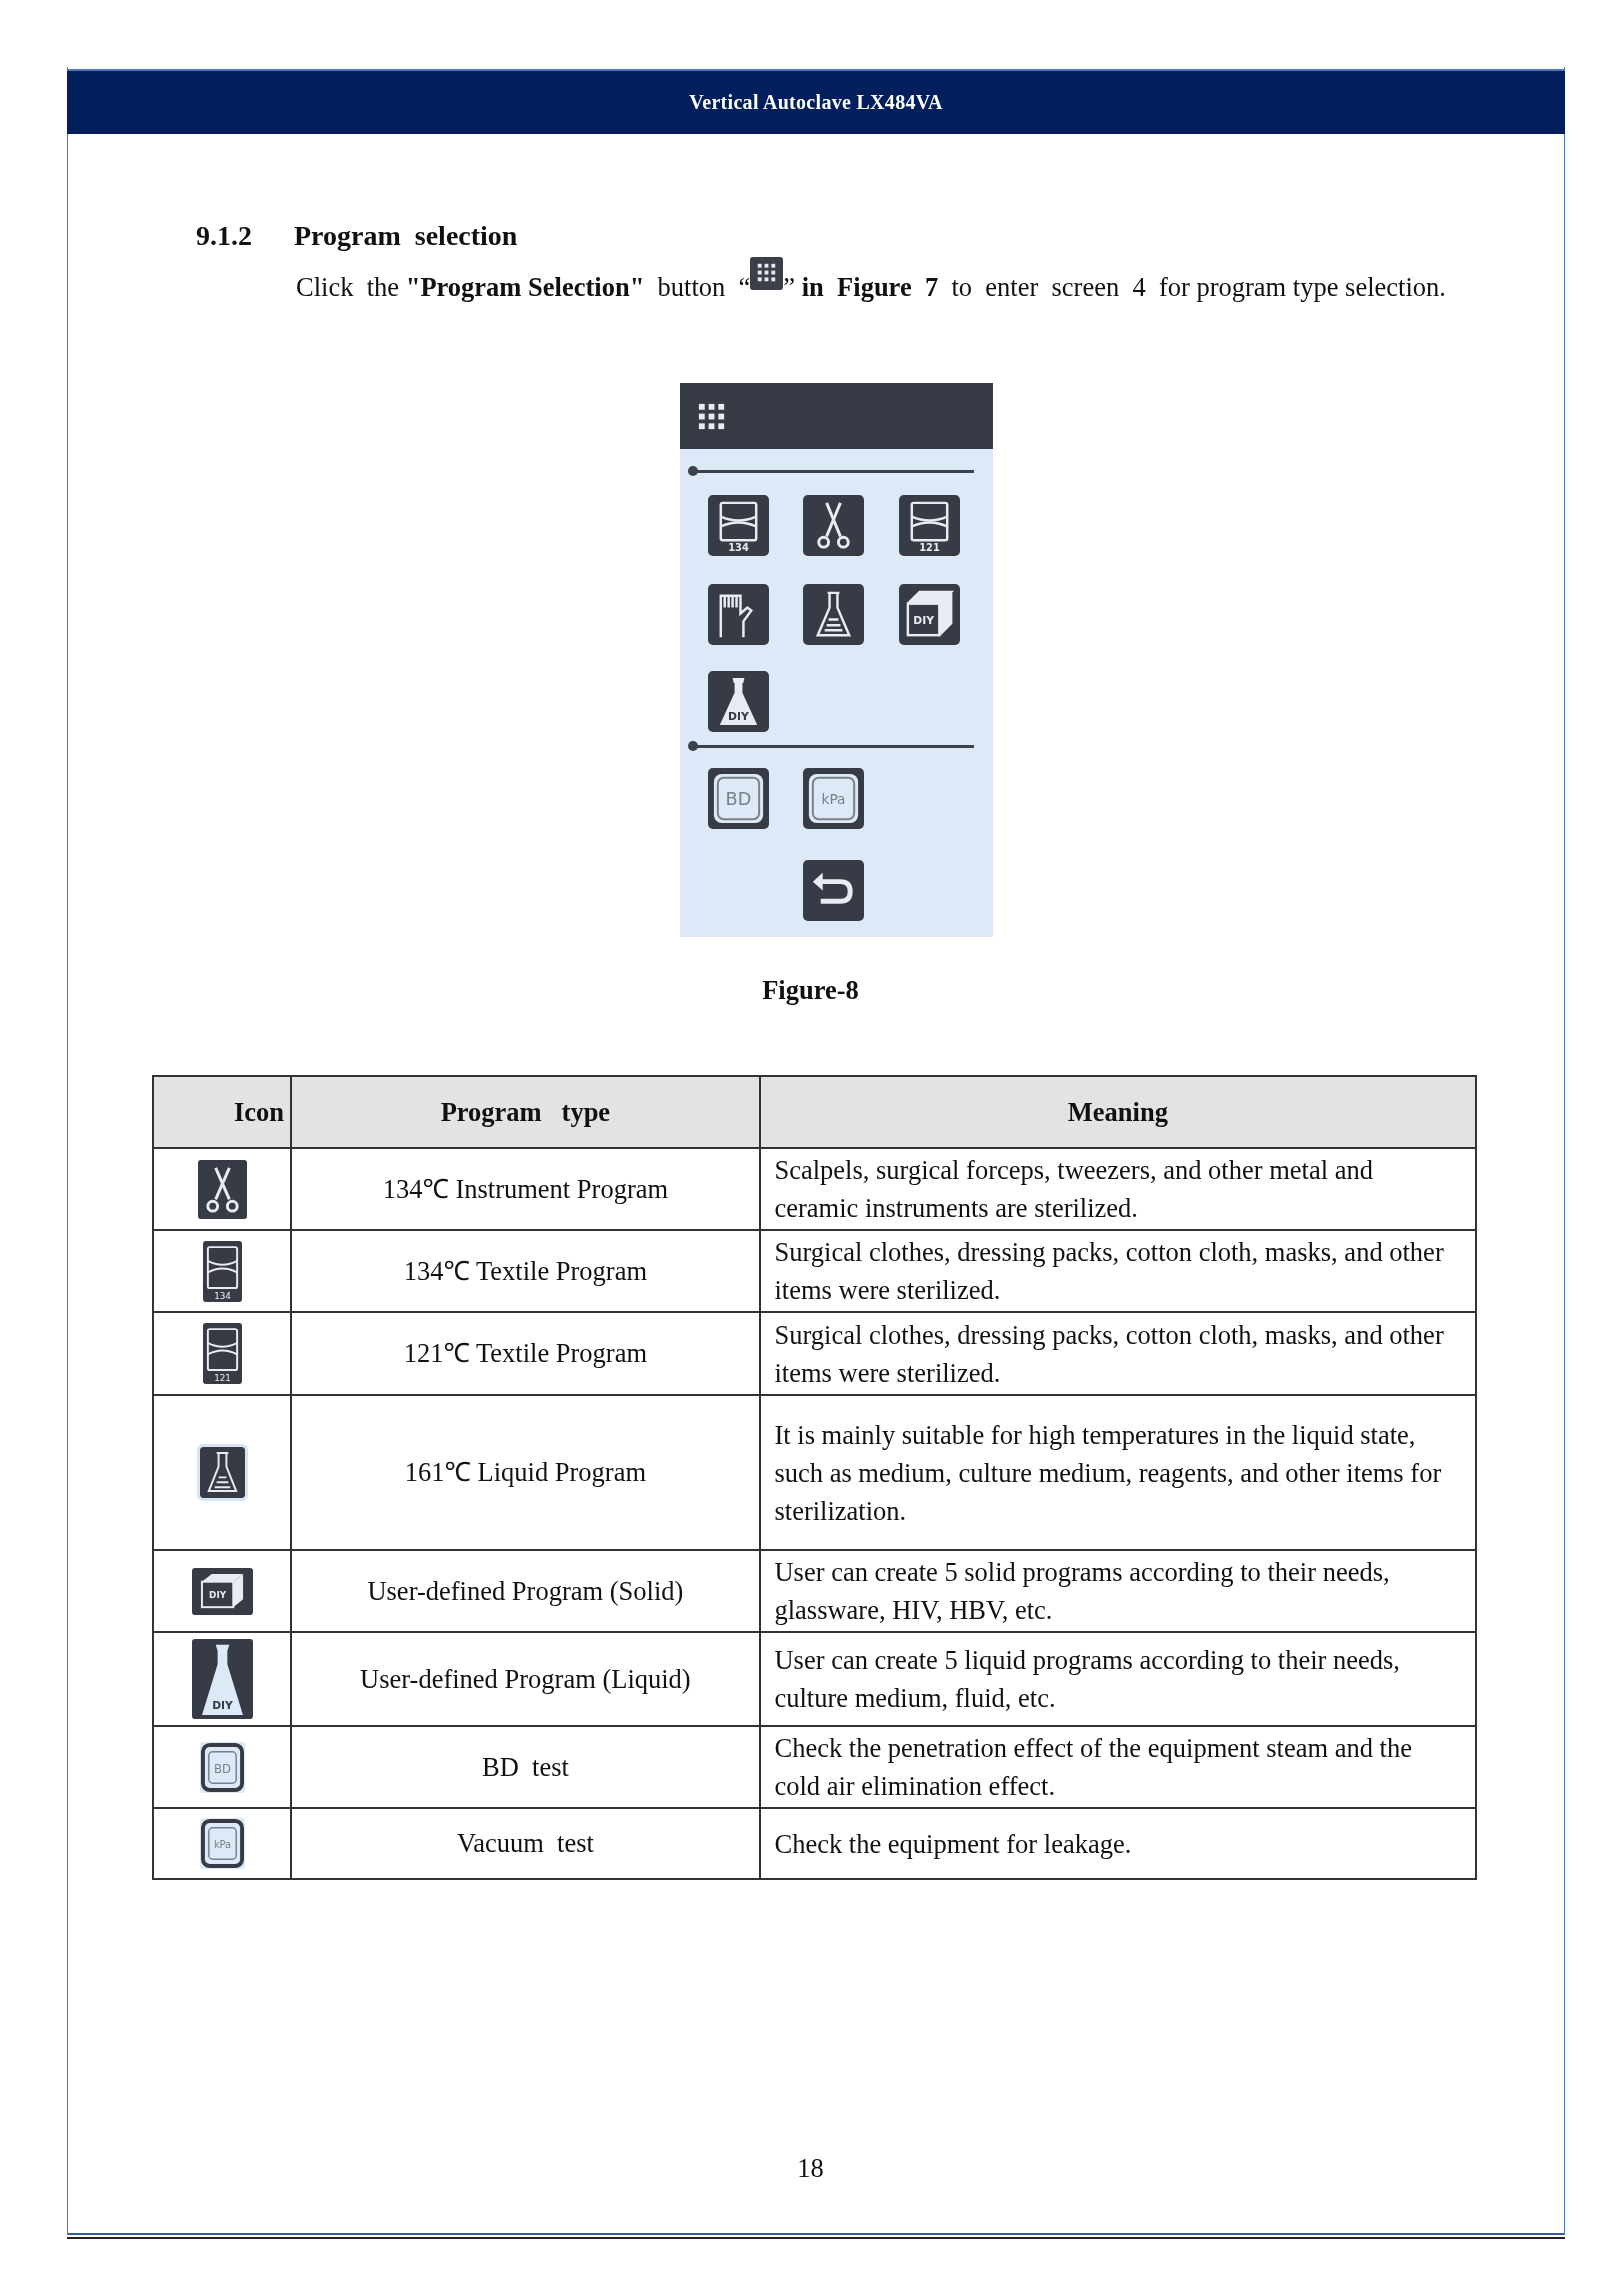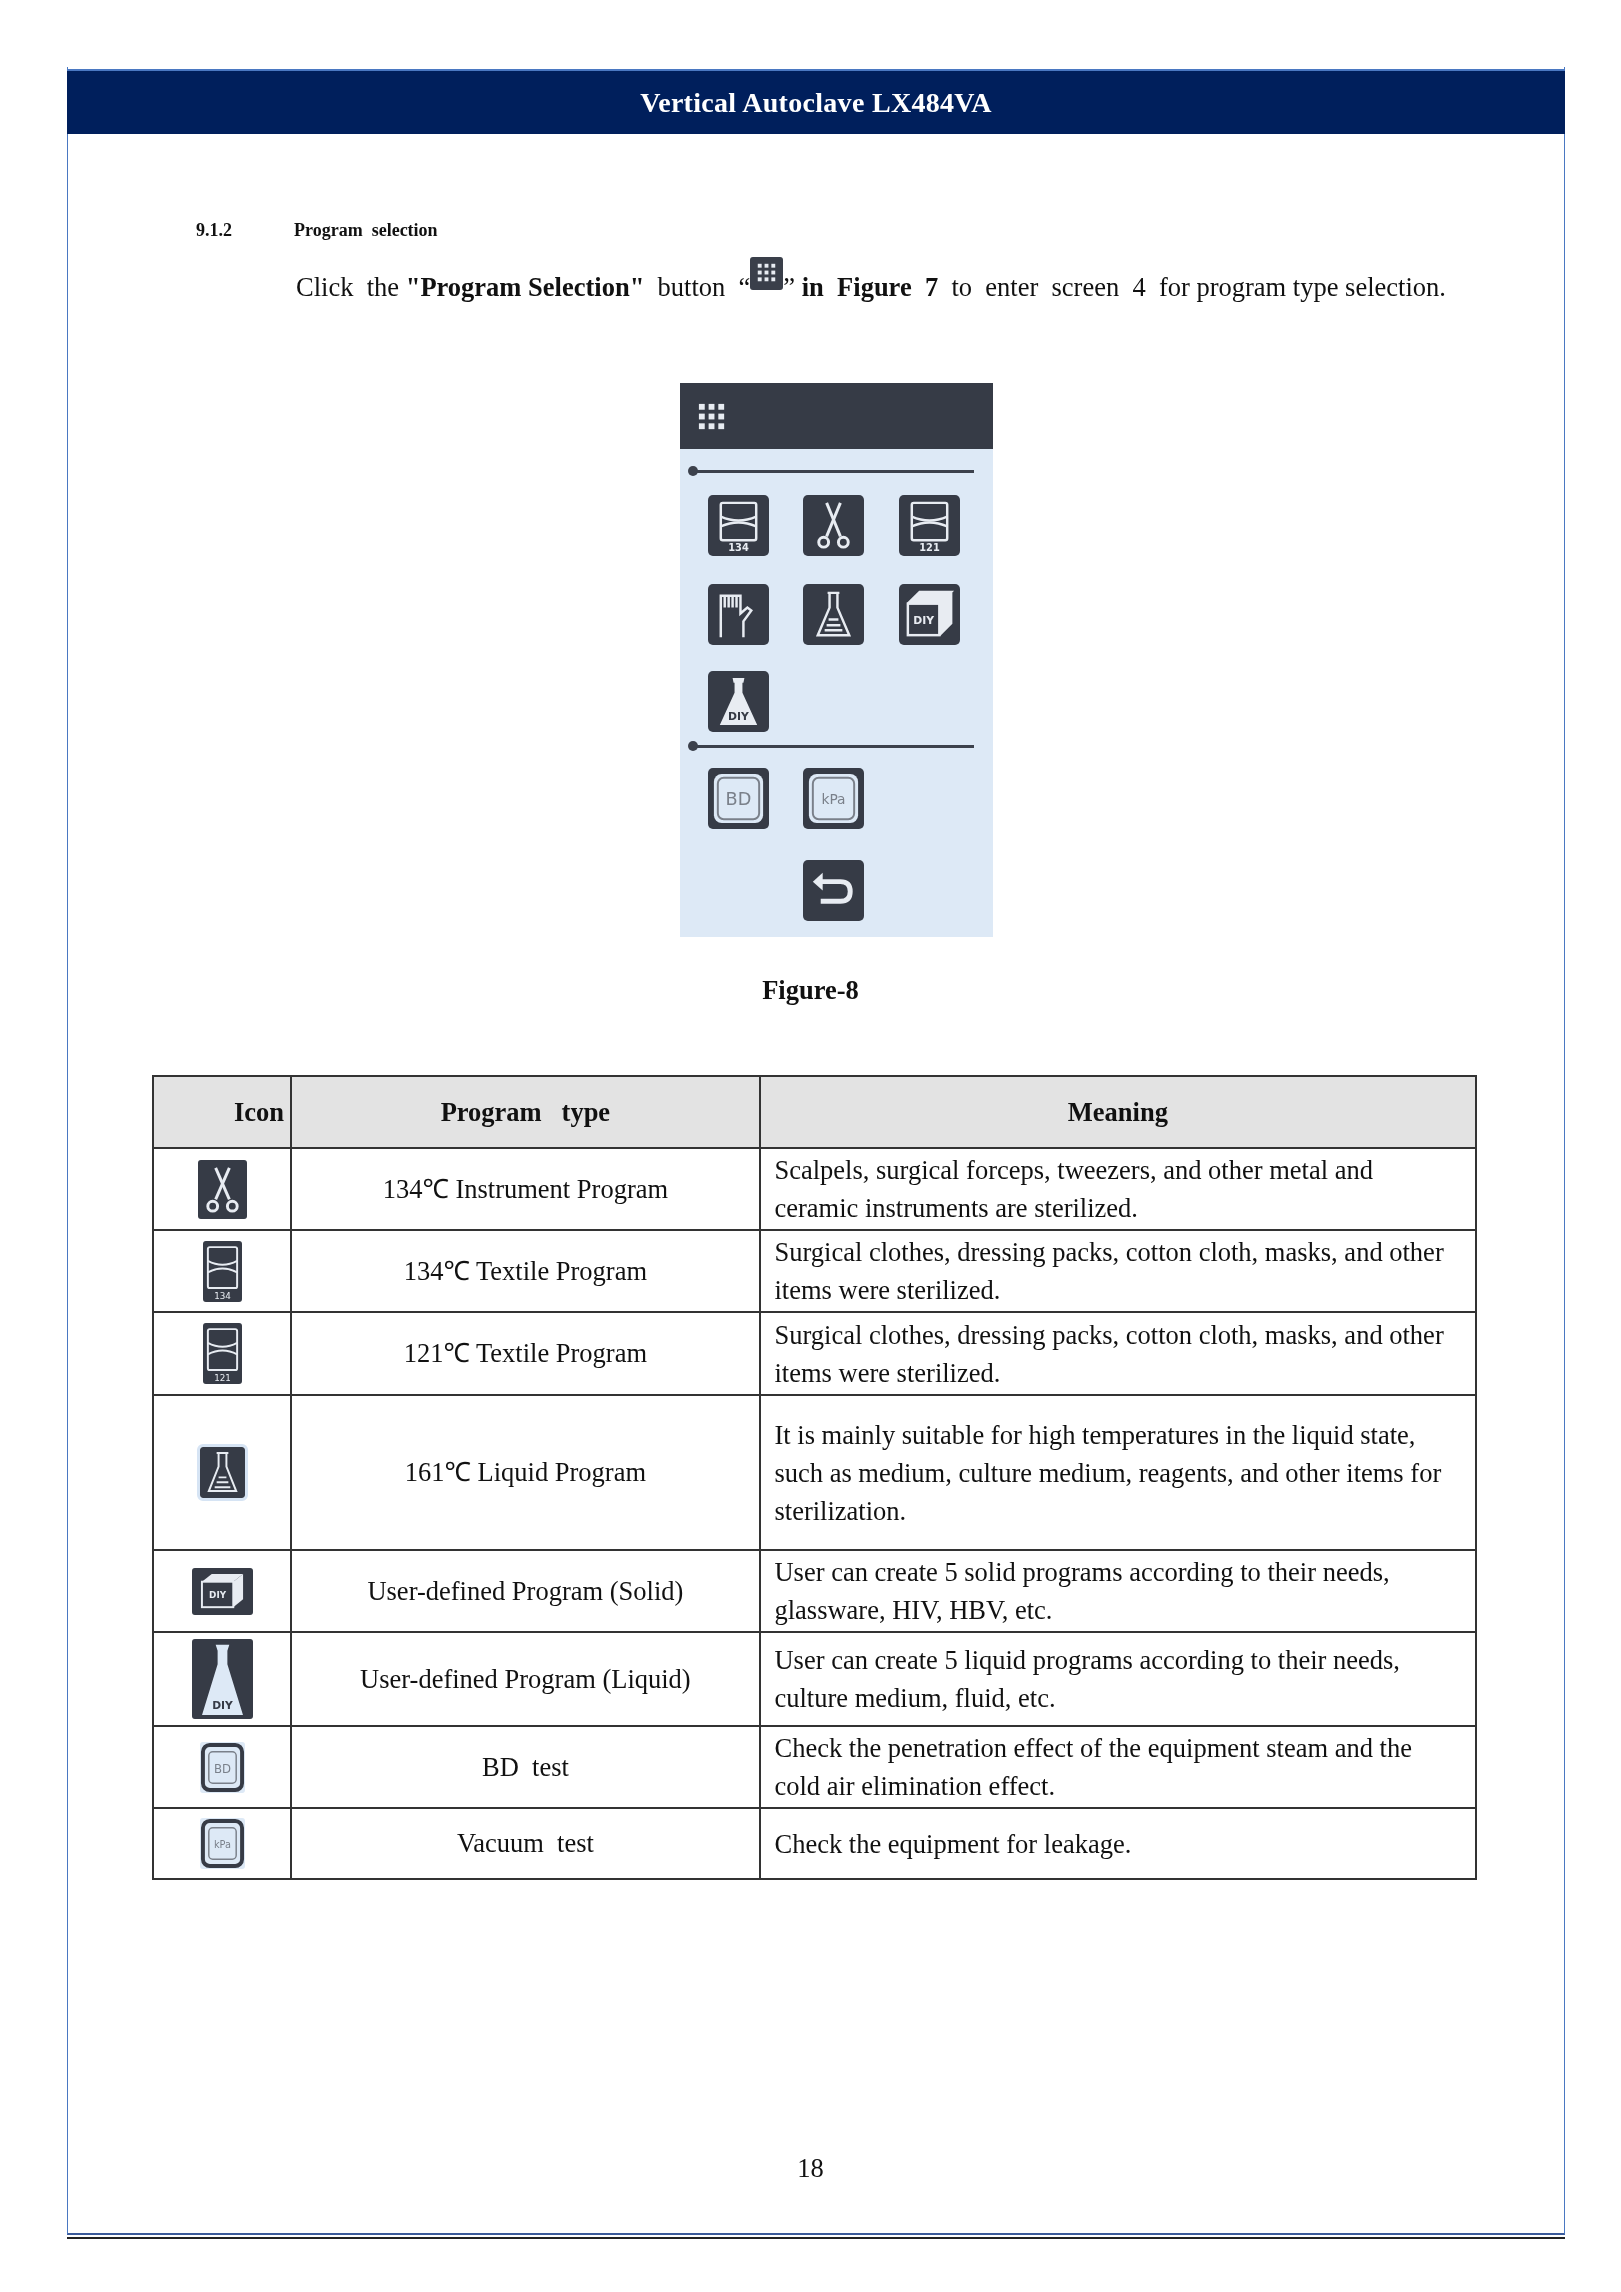--- a/index.html
+++ b/index.html
@@ -1,22 +1,22 @@
 <!DOCTYPE html>
 <html><head>
 <meta charset="utf-8">
 <style>
   html, body { margin:0; padding:0; background:#ffffff; }
   body { width:1621px; height:2293px; position:relative; font-family:"DejaVu Serif", "Liberation Serif", serif; color:#111; overflow:hidden; }
   .page-frame { position:absolute; left:67px; top:67px; width:1498px; height:2168px; border-left:1.5px solid #4a78c2; border-right:1.5px solid #4a78c2; border-bottom:2.9px solid #3a5a9a; box-sizing:border-box; }
   .page-frame::after { content:""; position:absolute; left:-1px; right:-1px; bottom:-5.9px; height:2px; background:#222; }
   .header-band { position:absolute; left:67px; top:69px; width:1498px; height:63px; background:#001f5c; border-top:2px solid #4a78c2; display:flex; align-items:center; justify-content:center; }
-  .header-title { color:#fff; font-family:"Liberation Serif", serif; font-weight:bold; font-size:28px; letter-spacing:0.3px; }
-
-  .section-heading { position:absolute; left:196px; top:220px; font-size:18px; font-weight:bold; font-family:"Liberation Serif", serif; }
+  .header-title { color:#fff; font-family:"Liberation Serif", serif; font-weight:bold; font-size:20px; letter-spacing:0.3px; }
+
+  .section-heading { position:absolute; left:196px; top:220px; font-size:28px; font-weight:bold; font-family:"Liberation Serif", serif; }
   .section-heading .num { display:inline-block; width:98px; }
   .intro { position:absolute; left:296px; top:265px; width:1162px; font-size:26.5px; font-family:"Liberation Serif", serif; line-height:39px; text-align:justify; }
   .intro b { font-weight:bold; }
   .inline-grid-icon { display:inline-block; width:33px; height:33px; background:#3a3f4a; border-radius:2.9px; vertical-align:-2px; position:relative; top:-7.8px; }
   .inline-grid-icon svg { width:33px; height:33px; }
 
   
   .screen { position:absolute; left:680px; top:383px; width:313px; height:554px; background:#dde9f6; overflow:hidden; }
   .screen-top { position:absolute; left:0; top:0; width:313px; height:66px; background:#363b46; }
   .screen-top svg { position:absolute; left:15.7px; top:17.6px; }

